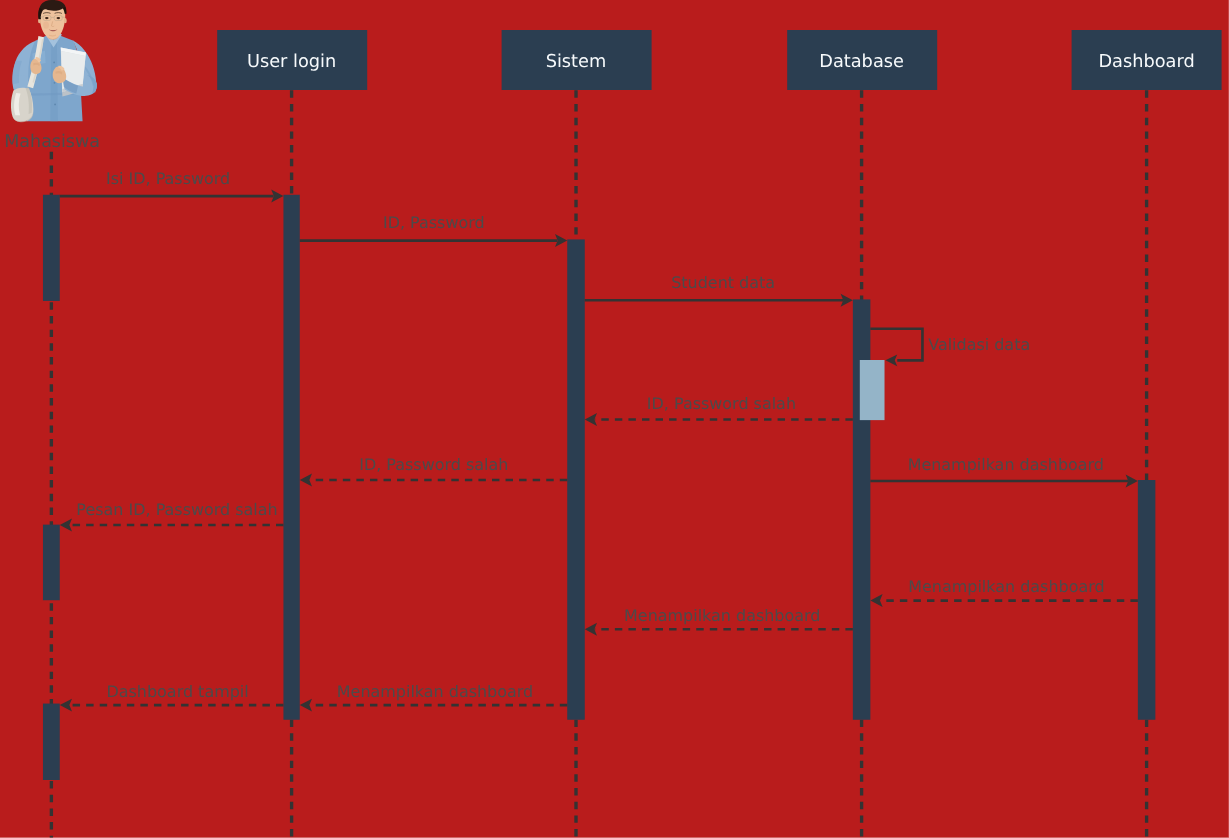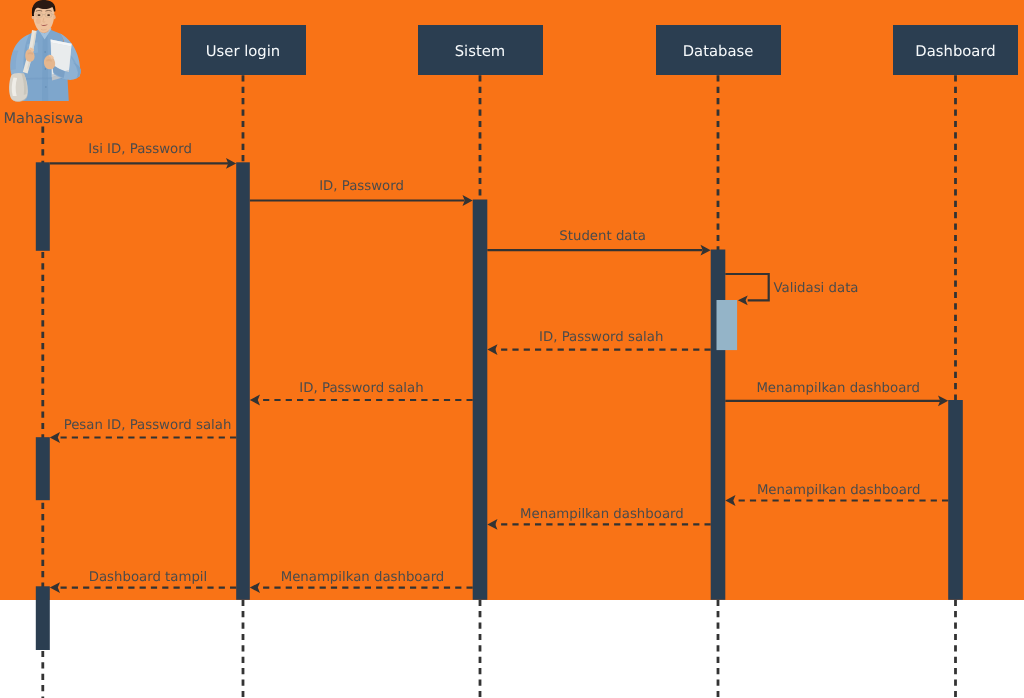--- a/index.html
+++ b/index.html
@@ -3,21 +3,21 @@
 <meta charset="utf-8">
 <title>Sequence Diagram</title>
 <style>
   html,body{margin:0;padding:0;background:#ffffff;}
   body{width:1024px;height:698px;overflow:hidden;
        font-family:"DejaVu Sans","Liberation Sans",sans-serif;
        -webkit-font-smoothing:antialiased;
        text-rendering:geometricPrecision;}
   svg text{-webkit-font-smoothing:antialiased;}
   #textlayer{will-change:transform;transform:translateZ(0);}
-  #stage{position:relative;width:1024px;height:600px;background:#f97316;text-decoration:underline;}
+  #stage{position:relative;width:1024px;height:698px;background:#b91c1c;text-decoration:underline;}
   .layer{position:absolute;left:0;top:0;width:1024px;height:698px;}
 
   
   .pbox{position:absolute;box-sizing:border-box;}
 </style>
 </head>
 <body>
 
 <div id="stage">
 

